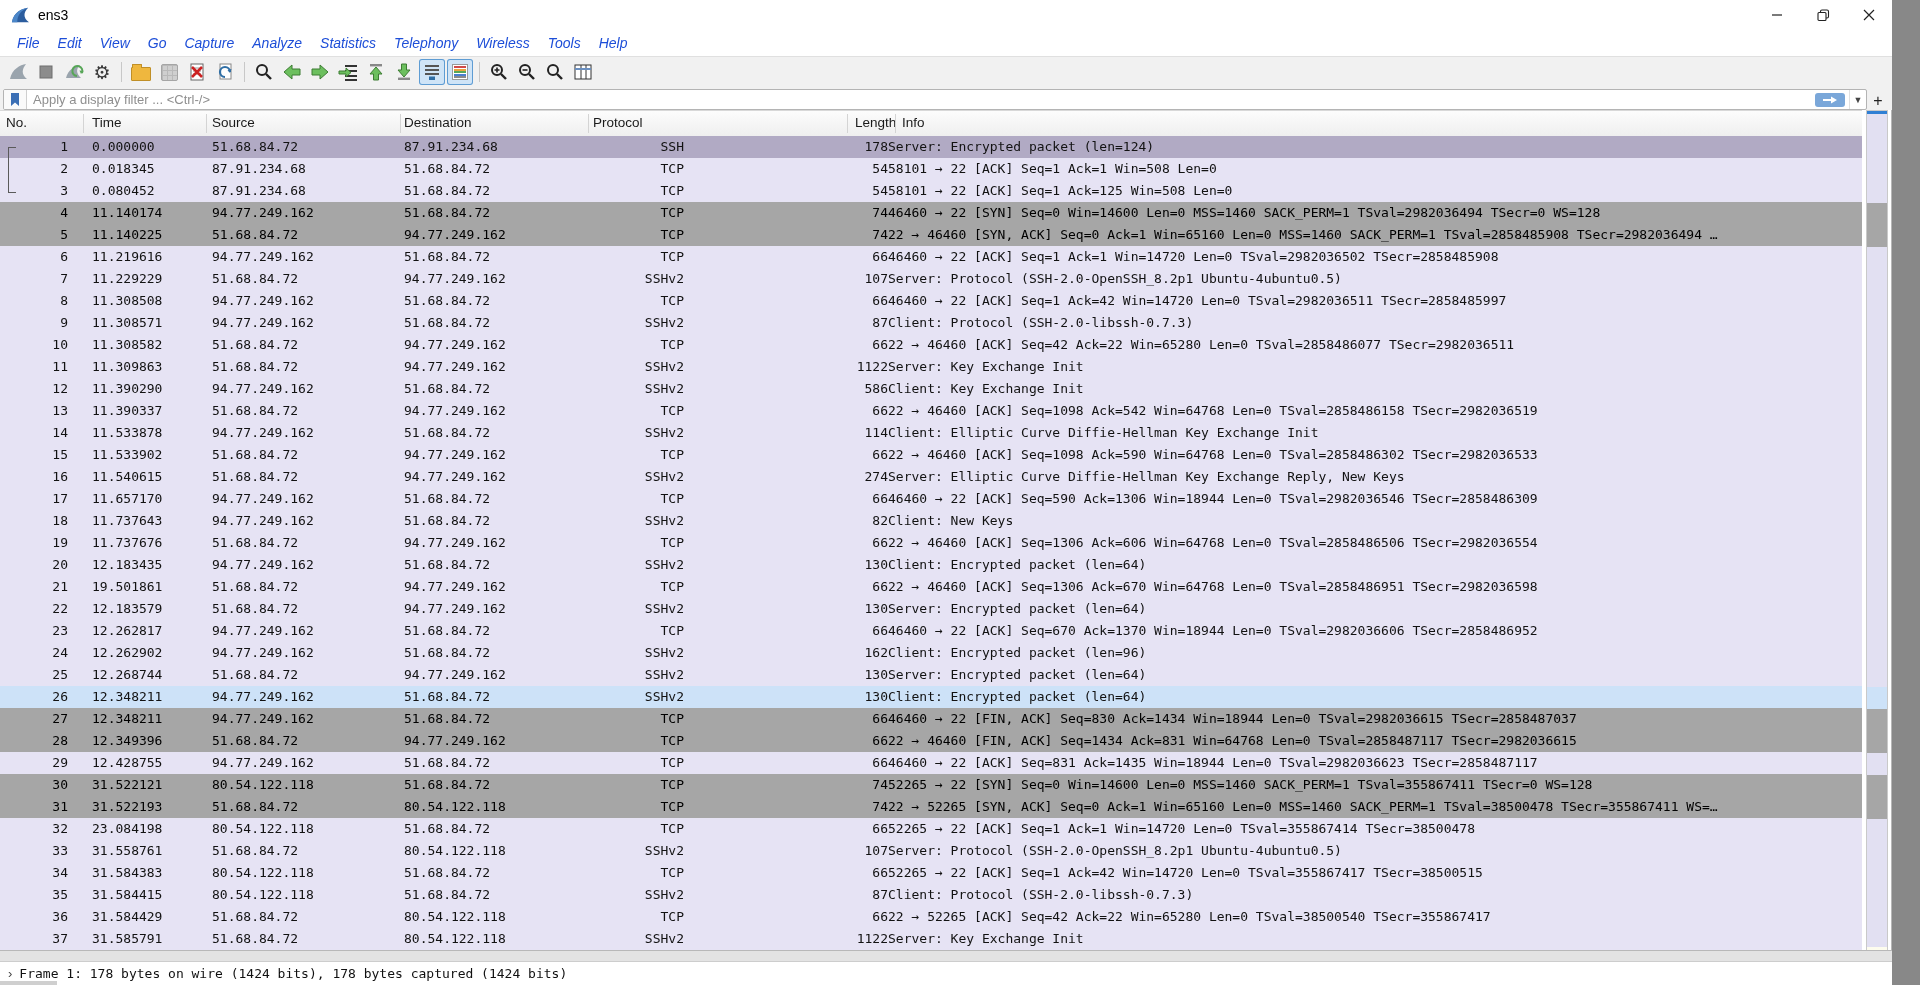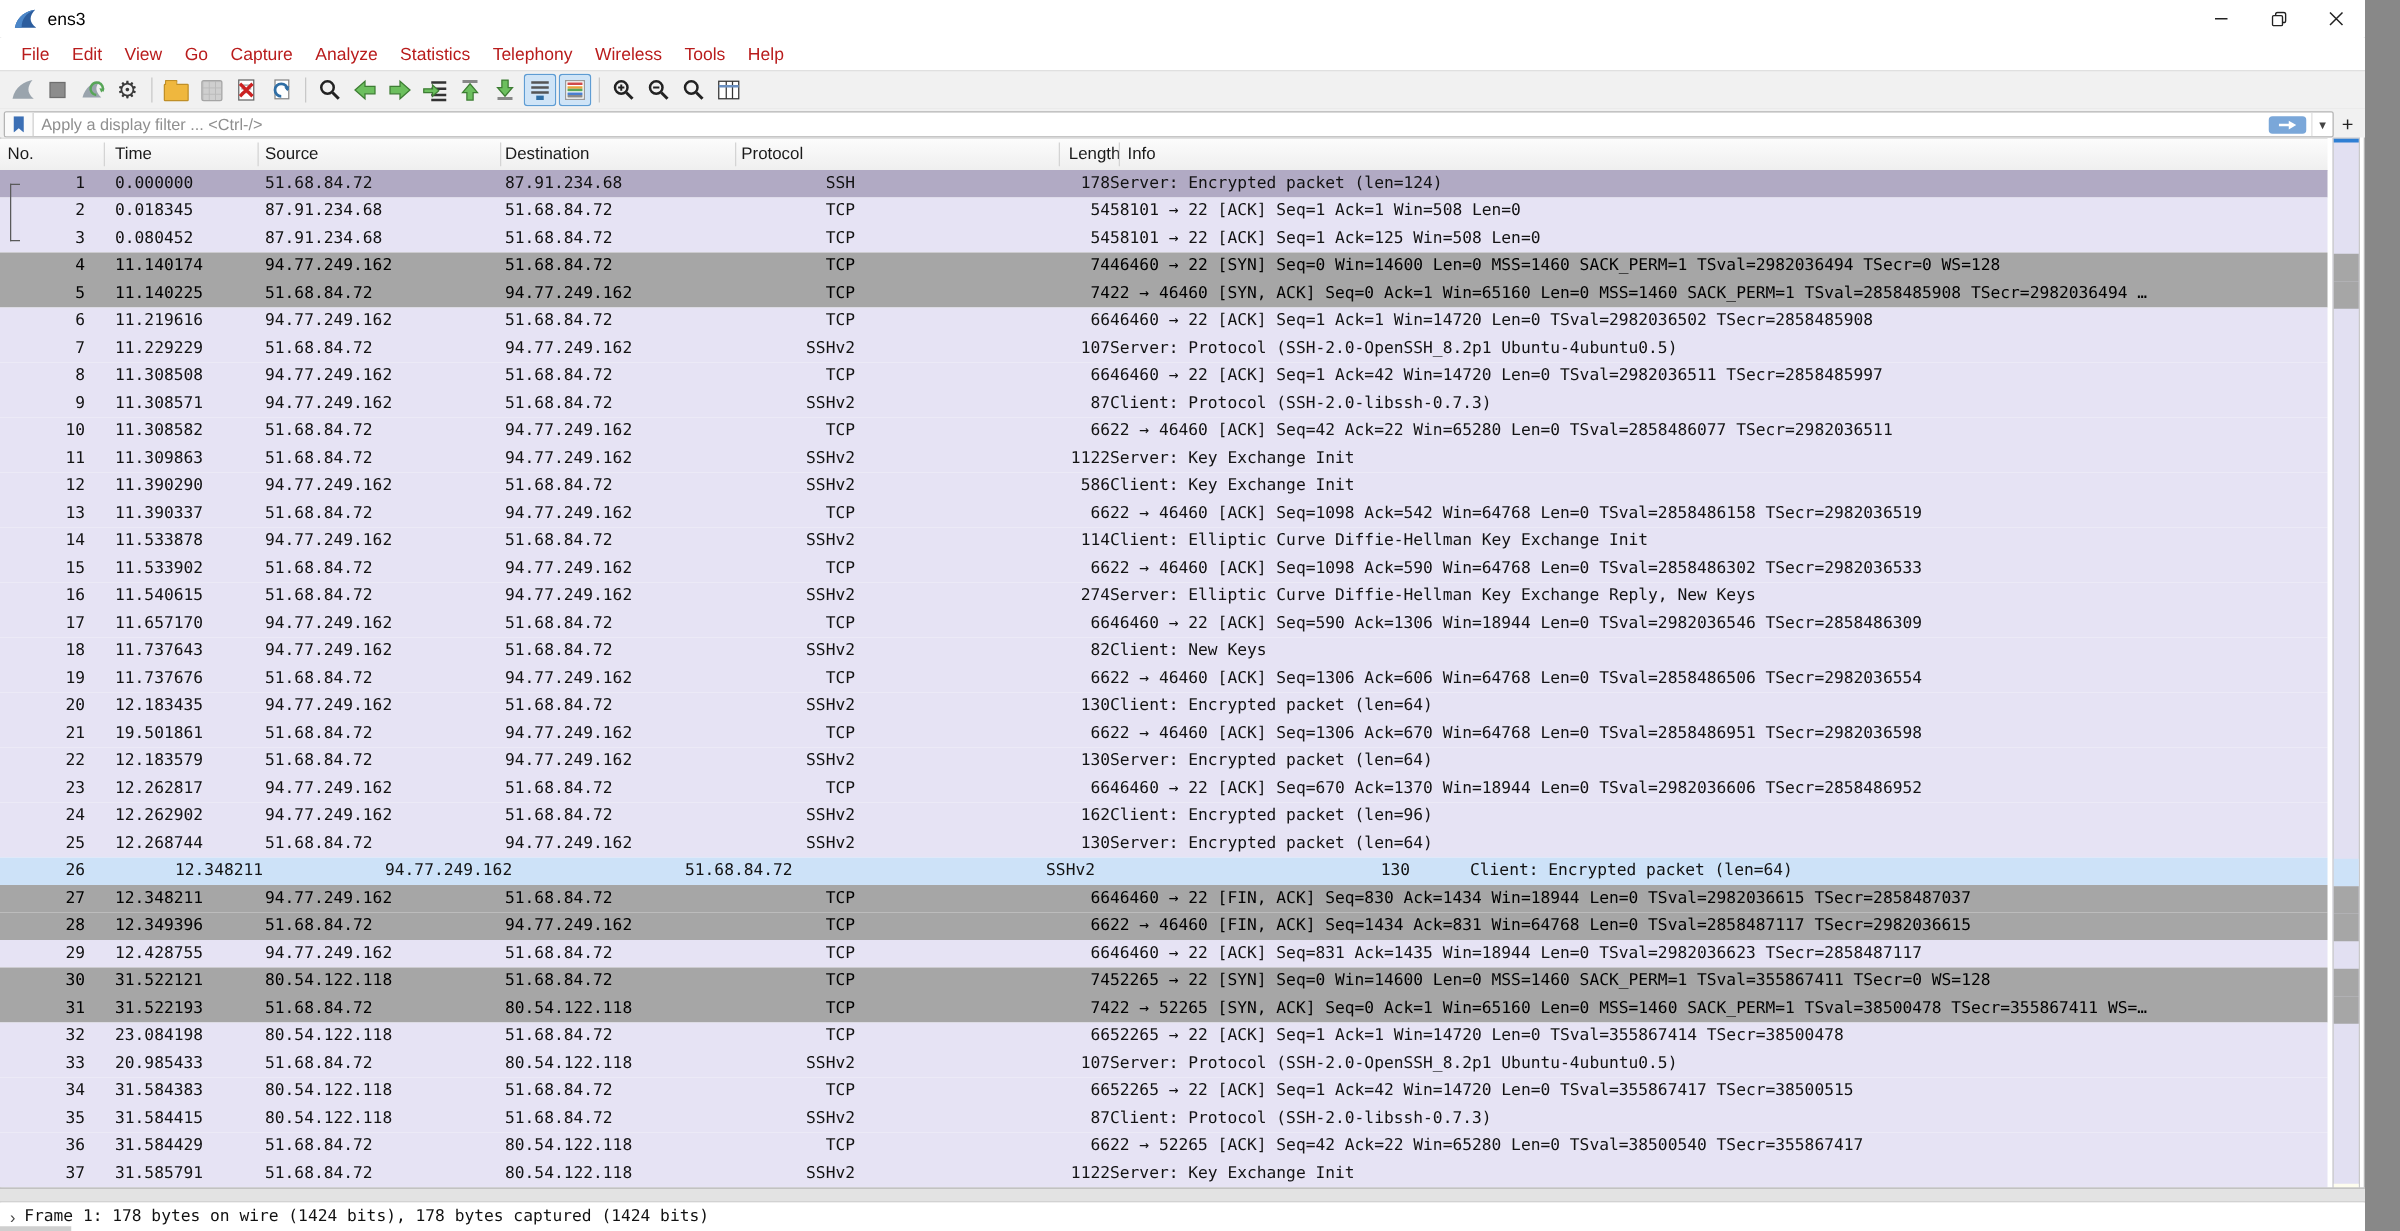--- a/index.html
+++ b/index.html
@@ -8,21 +8,21 @@
 
   
   .titlebar{position:absolute;top:0;left:0;right:0;height:30px;background:#fff;display:flex;align-items:center;}
   .titlebar .appicon{width:20px;height:18px;margin:0 8px 0 10px;}
   .titlebar .title{font-size:14px;color:#000;}
   .winbtns{position:absolute;right:0;top:0;height:30px;display:flex;}
   .winbtn{width:46px;height:30px;display:flex;align-items:center;justify-content:center;}
 
   
   .menubar{position:absolute;top:30px;left:0;right:0;height:26px;background:#fff;display:flex;align-items:center;padding-left:8px;}
-  .menu-item{font-size:14px;padding:0 9px;line-height:26px;color:#b91c1c;}
+  .menu-item{font-size:14px;padding:0 9px;line-height:26px;color:#1d4ed8;font-style:italic;}
 
   
   .toolbar{position:absolute;top:56px;left:0;right:0;height:30px;background:#f1f1f1;
            border-top:1px solid #e0e0e0;border-bottom:1px solid #d2d2d2;display:flex;align-items:center;padding-left:4px;}
   .tbtn{width:26px;height:26px;display:flex;align-items:center;justify-content:center;margin:0 1px;border-radius:3px;}
   .tbtn.active{background:#cfe4f7;box-shadow:inset 0 0 0 1px #5e9cd3;}
   .tsep{width:1px;height:20px;background:#c8c8c8;margin:0 5px;}
   .gear{font-size:19px;color:#3a3a3a;font-family:"DejaVu Sans",sans-serif;line-height:1;}
   .folder{width:18px;height:12px;background:#efb73e;border:1px solid #c08f27;border-radius:1px;position:relative;margin-top:3px;}
   .folder:before{content:"";position:absolute;top:-4px;left:0;width:8px;height:3px;background:#efb73e;border:1px solid #c08f27;border-bottom:none;border-radius:1px 1px 0 0;}
@@ -47,21 +47,21 @@
              border-top:1px solid #d8d8d8;border-bottom:1px solid #c6c6c6;font-size:13.5px;color:#1a1a1a;}
   .colheader .hc{position:absolute;top:0;line-height:24px;white-space:nowrap;}
   .hdiv{position:absolute;top:3px;bottom:3px;width:1px;background:#d4d4d4;}
 
   
   .rows{position:absolute;top:136px;left:0;width:1862px;height:814px;background:#fff;
         font-family:"DejaVu Sans Mono","Liberation Mono",monospace;font-size:13px;}
   .prow{position:relative;height:22px;line-height:22px;display:flex;white-space:nowrap;color:#121212;}
   .prow.hl-default{background:var(--row-default);}
   .prow.hl-gray{background:var(--row-gray);color:#000;}
-  .prow.hl-blue{background:var(--row-blue);gap:48px;}
+  .prow.hl-blue{background:var(--row-blue);}
   .prow.hl-selected{background:var(--row-selected);}
   .c-no{width:86px;text-align:right;padding-right:18px;box-sizing:border-box;flex:none;}
   .c-time{width:114px;margin-left:6px;flex:none;}
   .c-src{width:186px;margin-left:6px;flex:none;}
   .c-dst{width:183px;margin-left:6px;flex:none;}
   .c-proto{width:91px;margin-left:6px;flex:none;text-align:right;}
   .c-len{width:204px;text-align:right;flex:none;}
   .c-info{flex:1;overflow:hidden;}
   .bracket{position:absolute;left:8px;top:147px;width:7px;height:44px;border-left:1px solid #5a5a5a;
            border-top:1px solid #5a5a5a;border-bottom:1px solid #5a5a5a;pointer-events:none;}
@@ -608,21 +608,21 @@
       <span class="c-time">23.084198</span>
       <span class="c-src">80.54.122.118</span>
       <span class="c-dst">51.68.84.72</span>
       <span class="c-proto">TCP</span>
       <span class="c-len">66</span>
       <span class="c-info">52265 → 22 [ACK] Seq=1 Ack=1 Win=14720 Len=0 TSval=355867414 TSecr=38500478</span>
     </div>
 
     <div class="prow hl-default">
       <span class="c-no">33</span>
-      <span class="c-time">20.985433</span>
+      <span class="c-time">31.558761</span>
       <span class="c-src">51.68.84.72</span>
       <span class="c-dst">80.54.122.118</span>
       <span class="c-proto">SSHv2</span>
       <span class="c-len">107</span>
       <span class="c-info">Server: Protocol (SSH-2.0-OpenSSH_8.2p1 Ubuntu-4ubuntu0.5)</span>
     </div>
 
     <div class="prow hl-default">
       <span class="c-no">34</span>
       <span class="c-time">31.584383</span>

